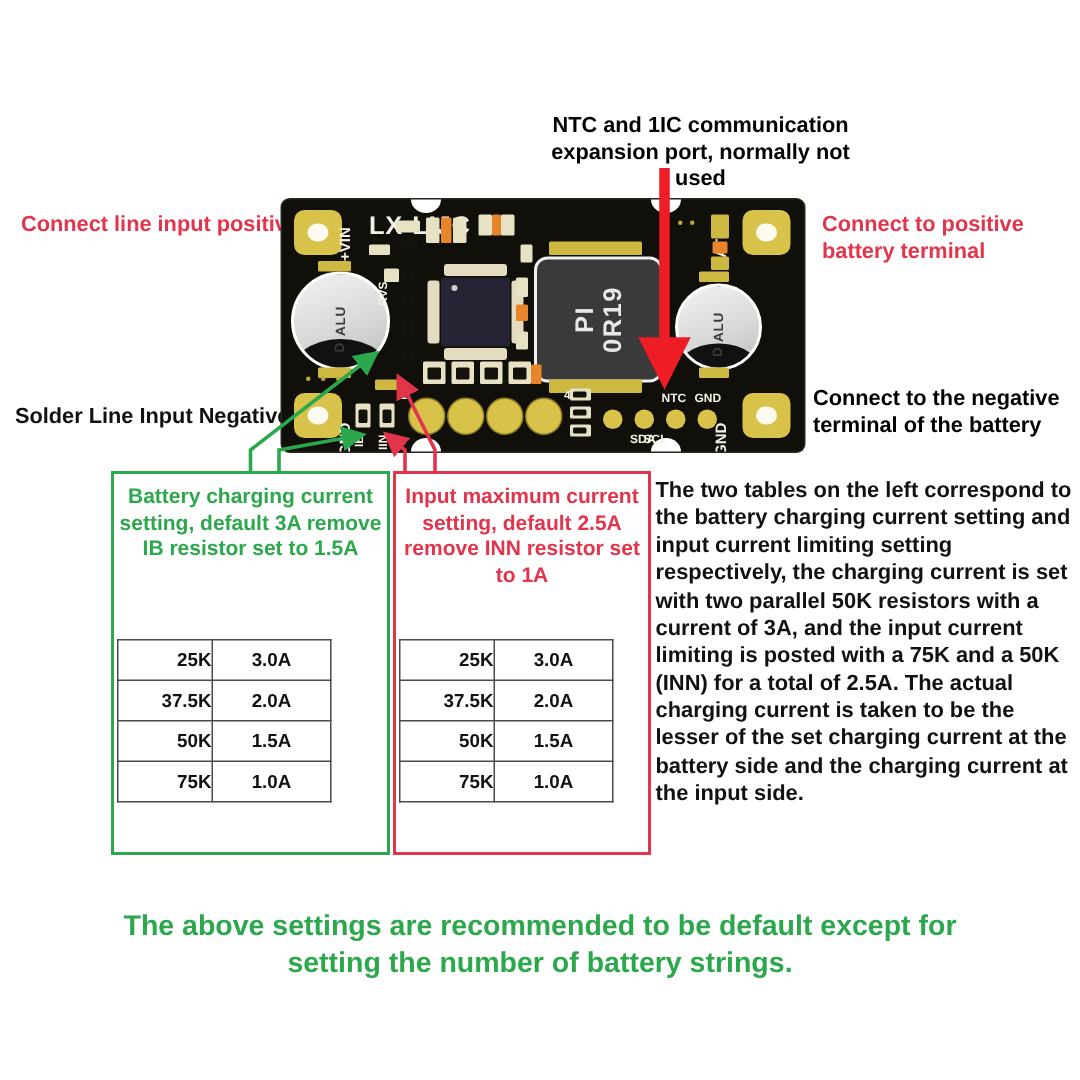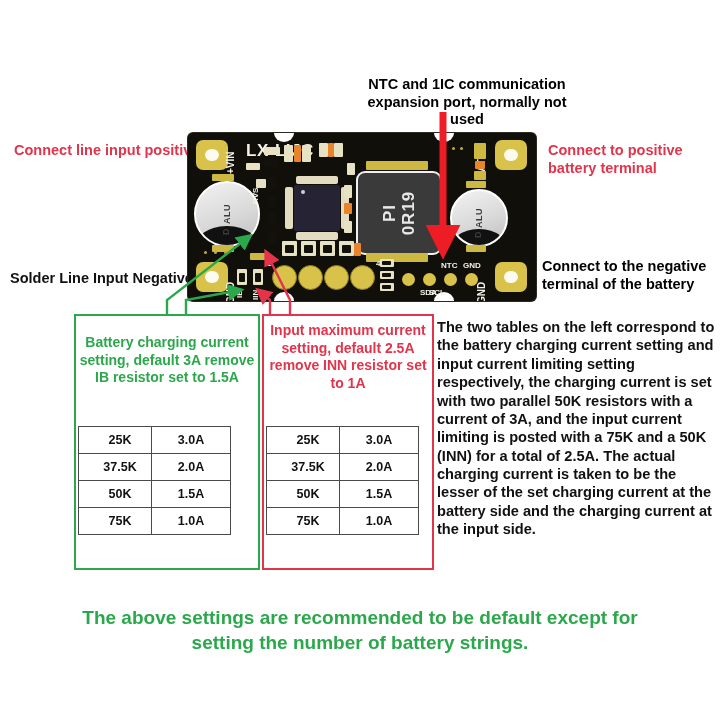--- a/index.html
+++ b/index.html
@@ -63,27 +63,27 @@
   .boardlabel{position:absolute;color:#f4f2e6;font-size:8px;font-weight:700;}
 
   
   svg.overlay{position:absolute;left:0;top:0;width:720px;height:720px;pointer-events:none;}
 
   
   #green-box{left:74px;top:314px;width:186px;height:256px;border:2px solid #2ca84c;box-sizing:border-box;background:transparent;}
   #red-box{left:262px;top:314px;width:172px;height:256px;border:2px solid #e2344b;box-sizing:border-box;background:transparent;}
 
   .boxtitle{position:absolute;text-align:center;font-size:14px;font-weight:700;line-height:1.25;}
-  #green-title{left:78px;top:322px;width:178px;color:#2ca84c;margin-top:12px;}
+  #green-title{left:78px;top:322px;width:178px;color:#2ca84c;}
   #red-title{left:266px;top:322px;width:164px;color:#e2344b;}
 
   table.rt{position:absolute;border-collapse:collapse;background:#ffffff;}
   table.rt td{border:1.6px solid #4a4a4a;font-size:12.5px;color:#111;
               text-align:center;padding:0;height:26px;font-weight:600;}
-  table.rt td.k{width:62px;text-align:center;padding-left:10px;}
+  table.rt td.k{width:62px;text-align:right;}
   table.rt td.v{width:78px;}
   table.rt tr.head td{font-weight:600;}
   table.rt tr.head td.k{text-align:center;padding-left:0;}
   #table-left{left:78px;top:426px;}
   #table-right{left:266px;top:426px;}
 
   
   #para{left:437px;top:318px;width:280px;font-size:14.6px;line-height:1.26;
         color:#111;font-weight:600;}
 

